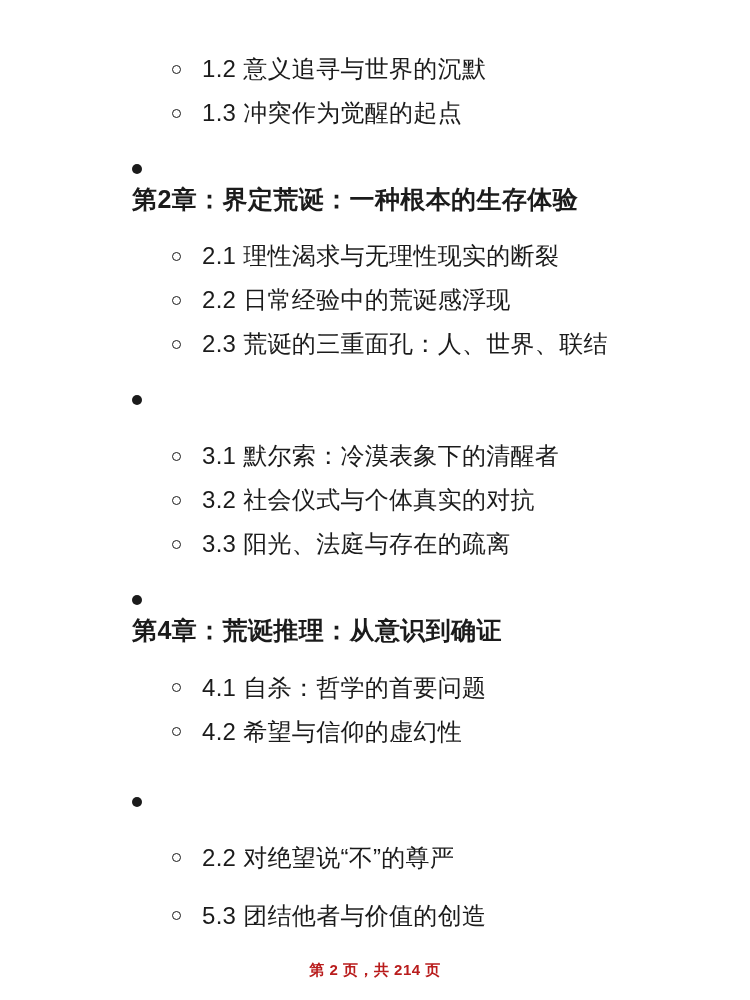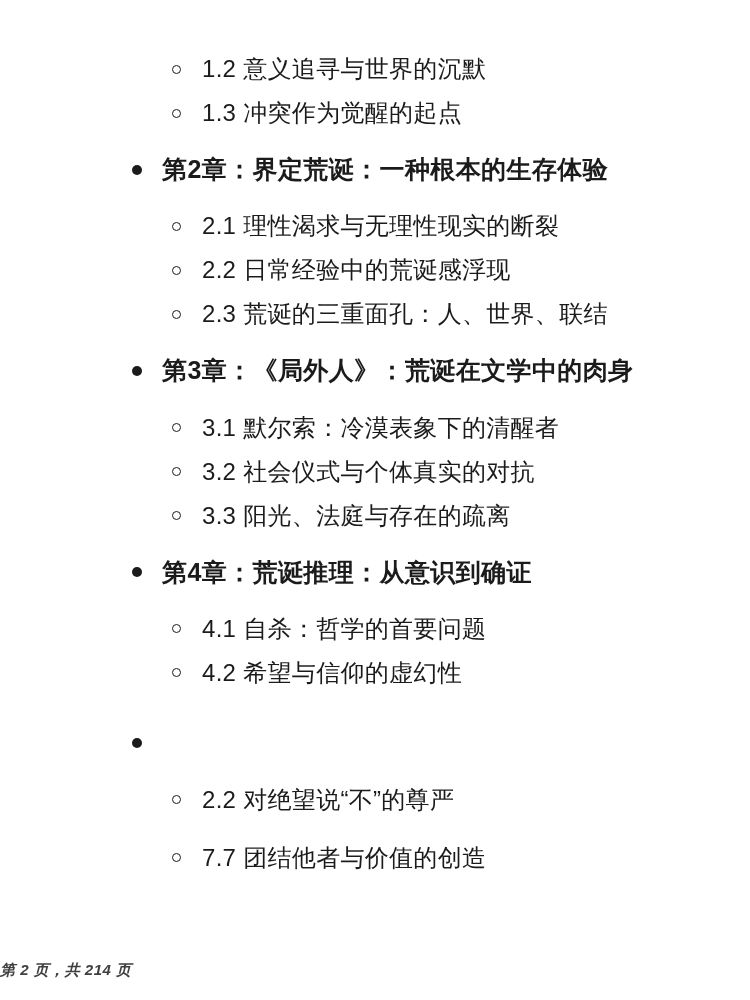--- a/index.html
+++ b/index.html
@@ -31,20 +31,21 @@
     align-items: flex-start;
   }
   
   .lvl1 {
     margin: 0 0 0 0;
     padding-left: 92px;
     font-size: 25px;
     font-weight: 700;
     line-height: 1.25;
     letter-spacing: 0.4px;
+    flex-direction: column;
   }
   .lvl1 .marker {
     width: 30px;
     flex: 0 0 30px;
     display: flex;
     align-items: center;
     justify-content: flex-start;
     height: 31px;
   }
   .dot-filled {
@@ -84,26 +85,25 @@
   }
   .gap-chapter { height: 26px; }
   .gap-section { height: 14px; }
   .gap-first   { height: 16px; }
 
   .footer {
     position: absolute;
     left: 0;
     right: 0;
     bottom: 20px;
-    text-align: left;
+    text-align: center;
     font-size: 15px;
     font-weight: 700;
-    color: #404040;
+    color: #b91c1c;
     letter-spacing: 0.5px;
-    font-style: italic;
   }
 </style>
 </head>
 <body>
 
 <div class="page">
   <div class="toc" id="toc-root">
       <div class="gap-first"></div>
       <div class="entry lvl2">
         <span class="marker">
@@ -144,21 +144,20 @@
         <span class="marker">
           <span class="dot-hollow"></span>
         </span>
         <span class="label">2.3 荒诞的三重面孔：人、世界、联结</span>
       </div>
       <div class="gap-chapter"></div>
       <div class="entry lvl1">
         <span class="marker">
           <span class="dot-filled"></span>
         </span>
-        <span class="label">第3章：《局外人》：荒诞在文学中的肉身</span>
       </div>
       <div class="gap-chapter"></div>
       <div class="entry lvl2">
         <span class="marker">
           <span class="dot-hollow"></span>
         </span>
         <span class="label">3.1 默尔索：冷漠表象下的清醒者</span>
       </div>
       <div class="gap-section"></div>
       <div class="entry lvl2">
@@ -208,17 +207,17 @@
           <span class="dot-hollow"></span>
         </span>
         <span class="label">2.2 对绝望说“不”的尊严</span>
       </div>
       <div class="gap-section"></div>
       <div class="gap-section"></div>
       <div class="entry lvl2">
         <span class="marker">
           <span class="dot-hollow"></span>
         </span>
-        <span class="label">7.7 团结他者与价值的创造</span>
+        <span class="label">5.3 团结他者与价值的创造</span>
       </div>
     </div>
   <div class="footer">第 2 页，共 214 页</div>
 </div>
 
 </body></html>

